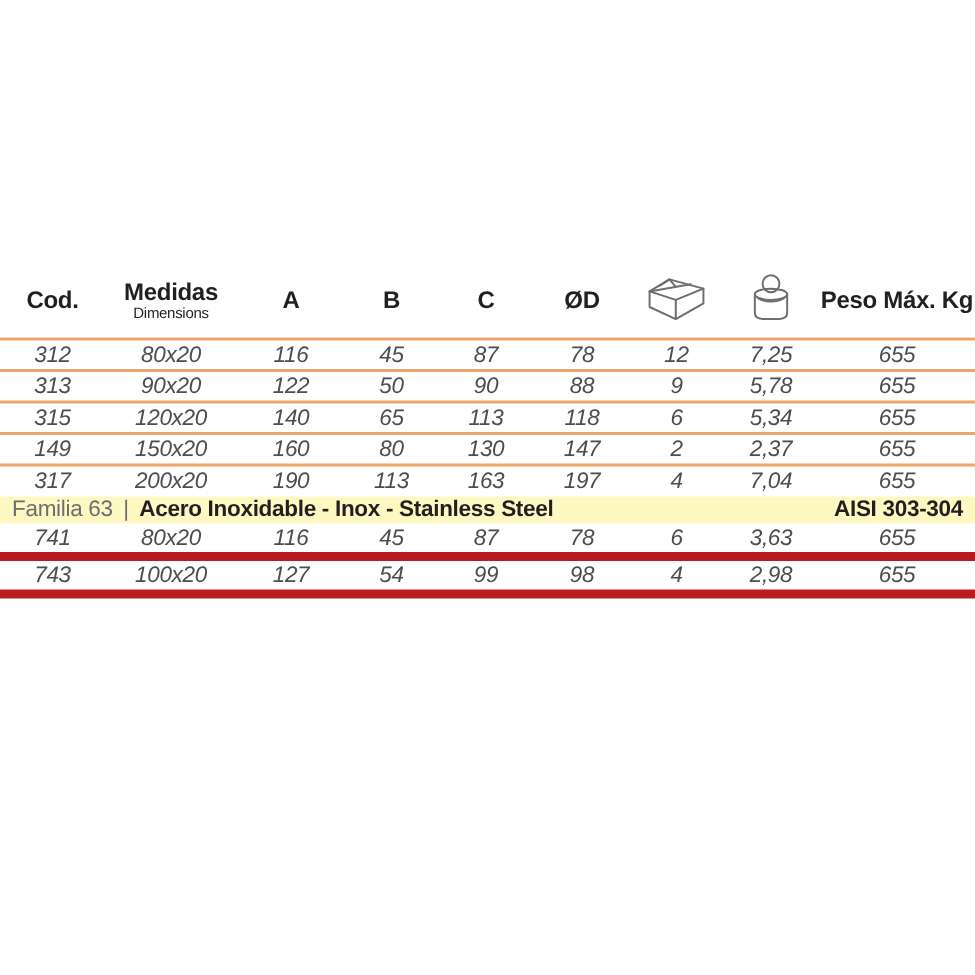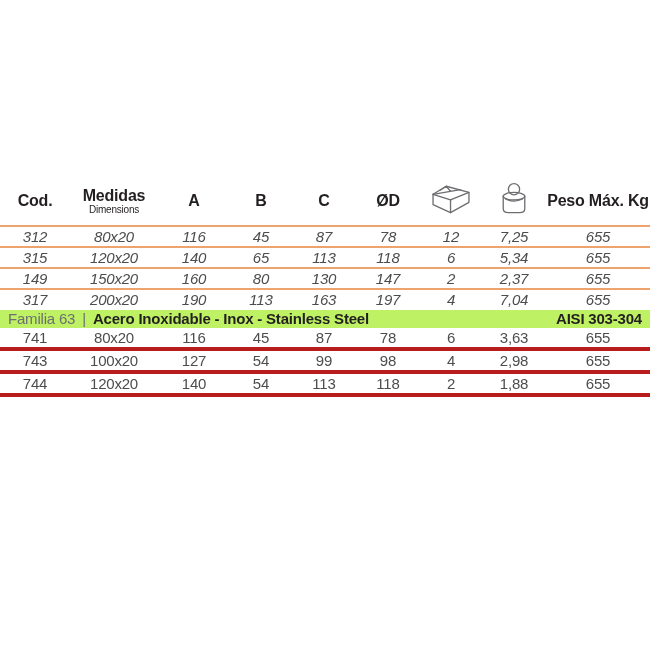--- a/index.html
+++ b/index.html
@@ -39,26 +39,26 @@
     height: 19px;
     text-align: center;
     vertical-align: middle;
     font-size: 15px;
     color: #4D4D4F;
     letter-spacing: -0.2px;
     white-space: nowrap;
   }
   tbody.standard tr { border-bottom: 2px solid #ECA36C; font-style: italic; }
   tbody.standard tr:last-child { border-bottom: 0; }
-  tbody.stainless tr { border-bottom: 4px solid #b91c1c; }
+  tbody.stainless tr { border-bottom: 6px solid #b91c1c; font-style: italic; }
 
   .banner-cell { padding: 0; }
   .banner {
     height: 18px;
-    background: #bef264;
+    background: #fef9c3;
     display: flex;
     align-items: center;
     justify-content: space-between;
     padding: 0 8px;
     font-size: 15px;
   }
   .banner-left { display: flex; align-items: center; white-space: nowrap; }
   .family-label { color: #6D6E71; font-weight: normal; }
   .banner-bar { color: #6D6E71; margin: 0 7px; font-weight: normal; }
   .banner-title { color: #231F20; font-weight: bold; letter-spacing: -0.2px; }
@@ -125,20 +125,31 @@
           <td>80x20</td>
           <td>116</td>
           <td>45</td>
           <td>87</td>
           <td>78</td>
           <td>12</td>
           <td>7,25</td>
           <td>655</td>
         </tr>
         <tr>
+          <td>313</td>
+          <td>90x20</td>
+          <td>122</td>
+          <td>50</td>
+          <td>90</td>
+          <td>88</td>
+          <td>9</td>
+          <td>5,78</td>
+          <td>655</td>
+        </tr>
+        <tr>
           <td>315</td>
           <td>120x20</td>
           <td>140</td>
           <td>65</td>
           <td>113</td>
           <td>118</td>
           <td>6</td>
           <td>5,34</td>
           <td>655</td>
         </tr>
@@ -197,26 +208,15 @@
           <td>743</td>
           <td>100x20</td>
           <td>127</td>
           <td>54</td>
           <td>99</td>
           <td>98</td>
           <td>4</td>
           <td>2,98</td>
           <td>655</td>
         </tr>
-        <tr>
-          <td>744</td>
-          <td>120x20</td>
-          <td>140</td>
-          <td>54</td>
-          <td>113</td>
-          <td>118</td>
-          <td>2</td>
-          <td>1,88</td>
-          <td>655</td>
-        </tr>
       </tbody>
   </table>
 </div>
 
 </body></html>

